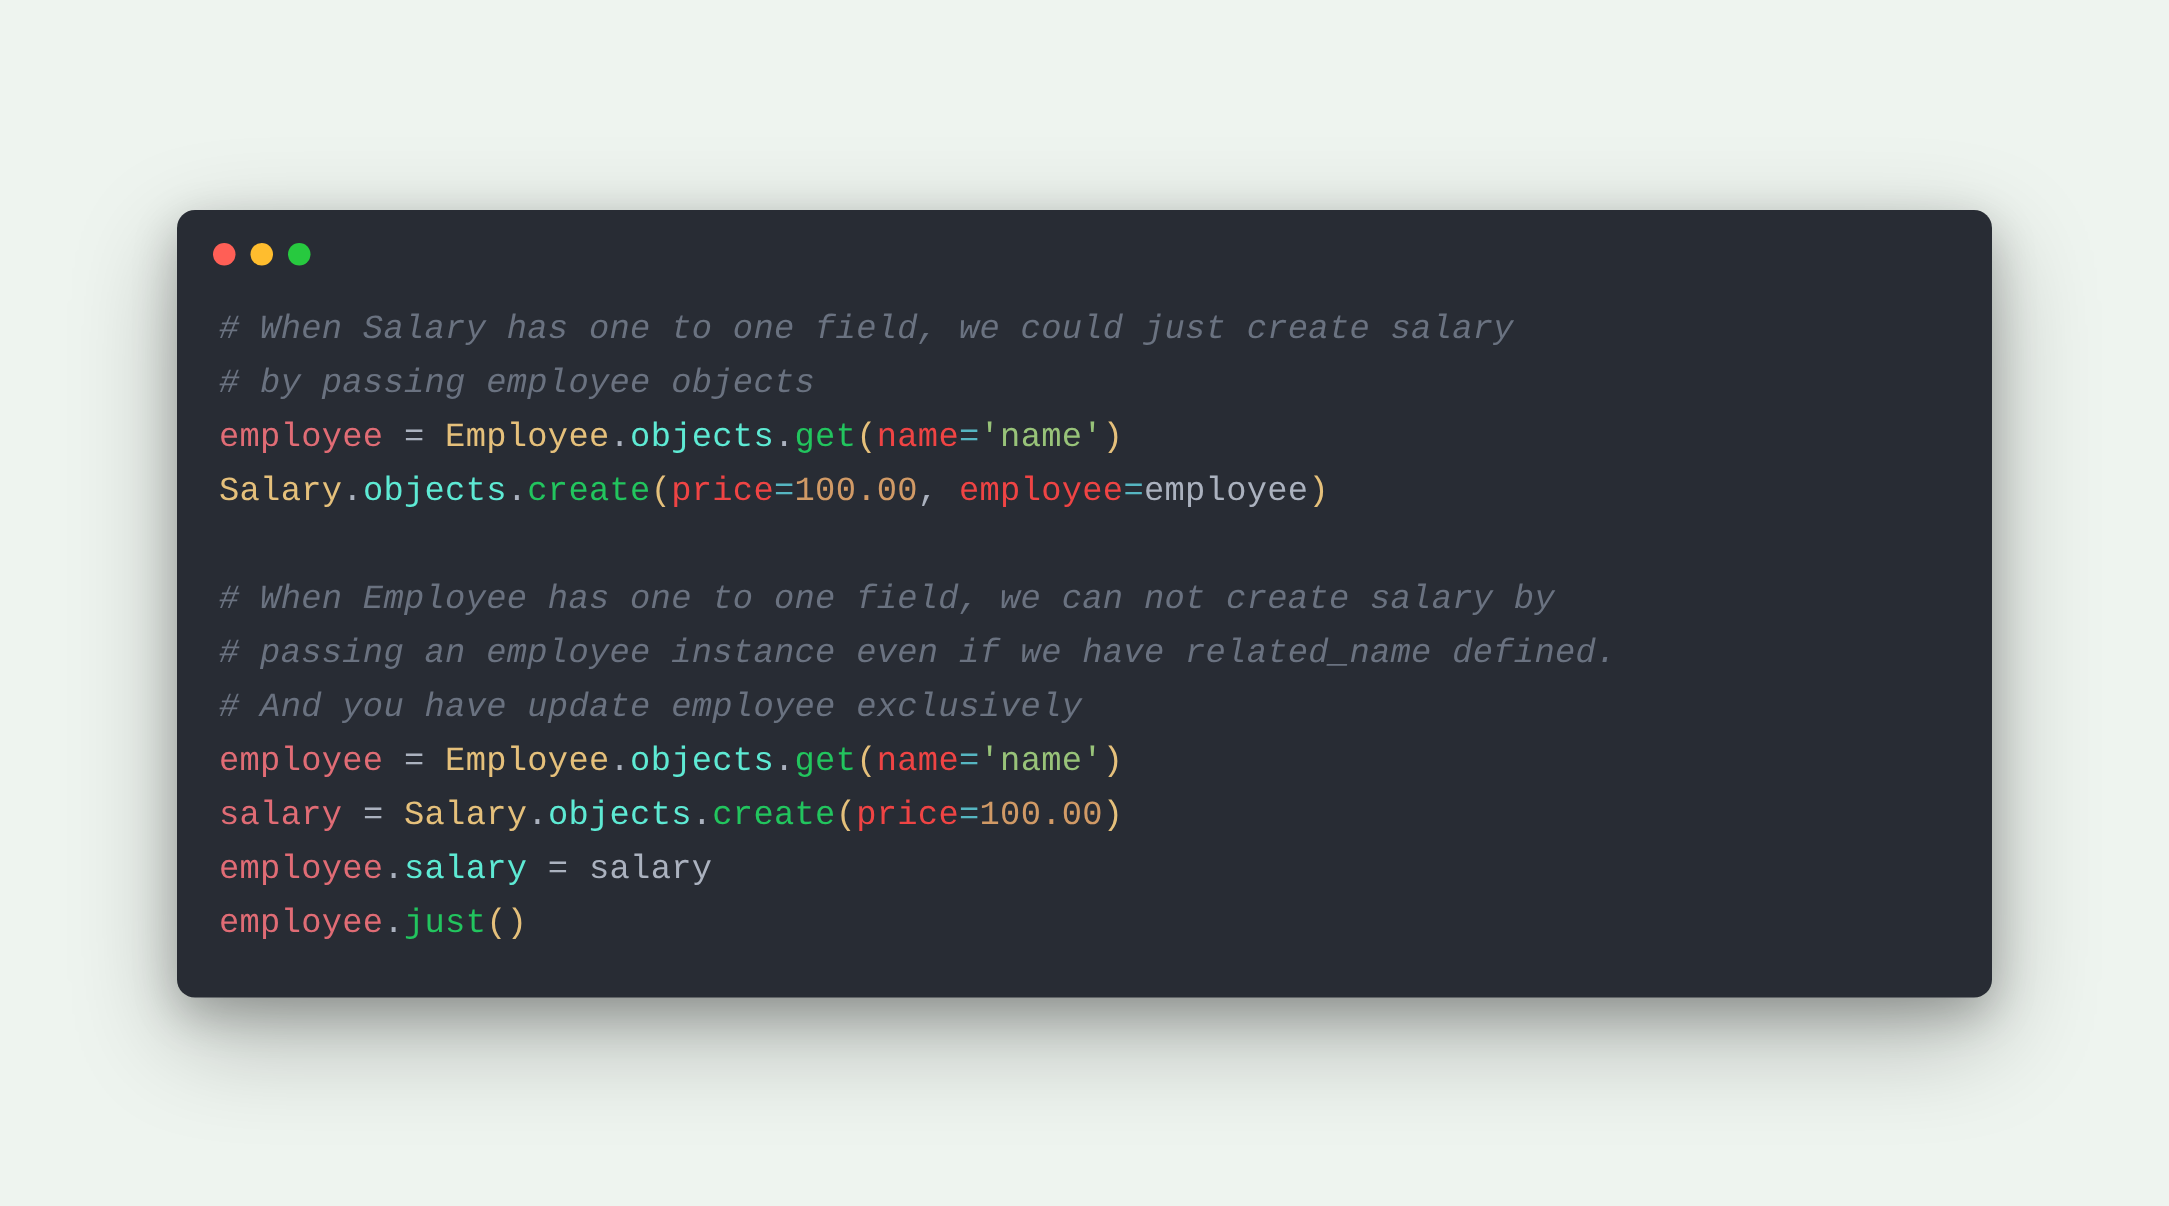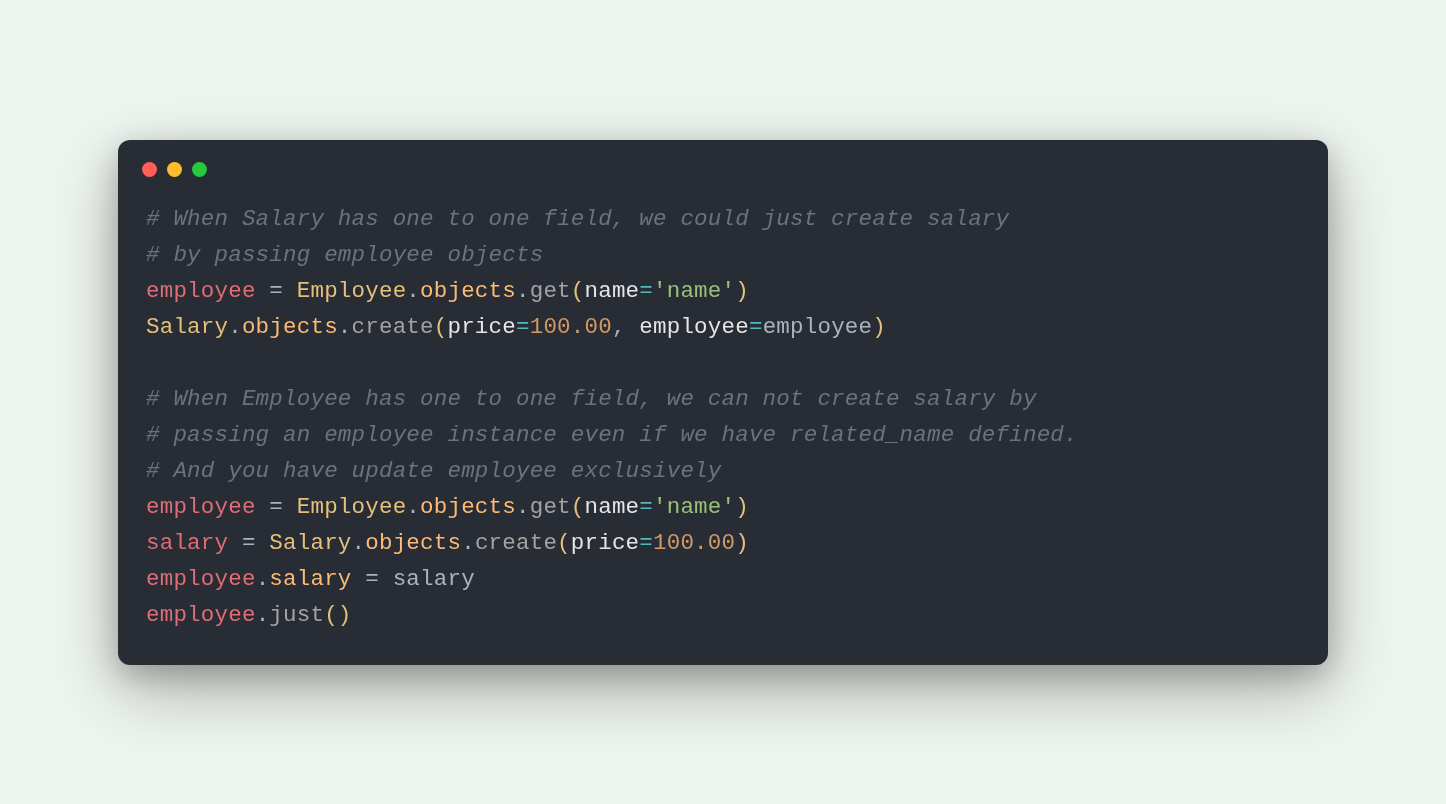--- a/index.html
+++ b/index.html
@@ -35,23 +35,23 @@
   .code {
     padding: 14px 28px 0 28px;
     font-size: 22.5px;
     line-height: 36px;
     letter-spacing: 0.2px;
     white-space: pre;
   }
   .comment { color: #6a7280; font-style: italic; text-align: right; }
   .ident   { color: #e06c75; }
   .cls     { color: #e5c07b; }
-  .attr    { color: #fdba74; }
-  .func    { color: #a3a3a3; text-align: center; }
-  .kwarg   { color: #e5e5e5; }
+  .attr    { color: #5eead4; }
+  .func    { color: #22c55e; text-align: center; }
+  .kwarg   { color: #ef4444; }
   .op      { color: #56b6c2; }
   .paren   { color: #e5c07b; }
   .str     { color: #98c379; margin-top: 45px; }
   .num     { color: #d19a66; text-align: center; }
   .plain   { color: #abb2bf; }
 </style>
 </head>
 <body>
 
 <div class="window">

